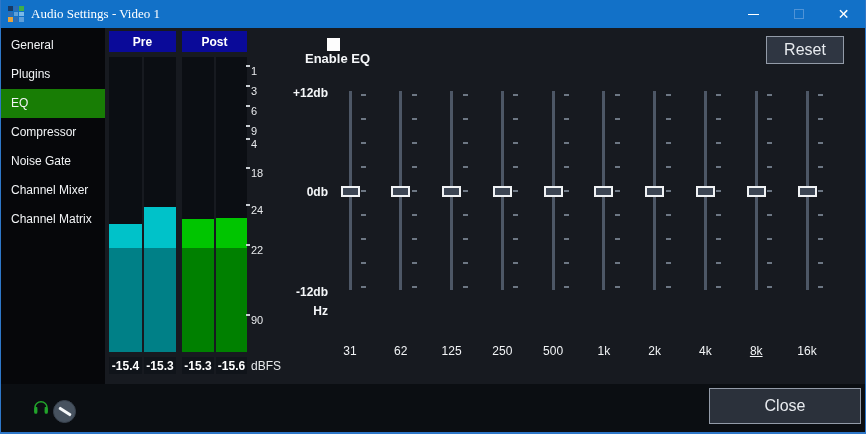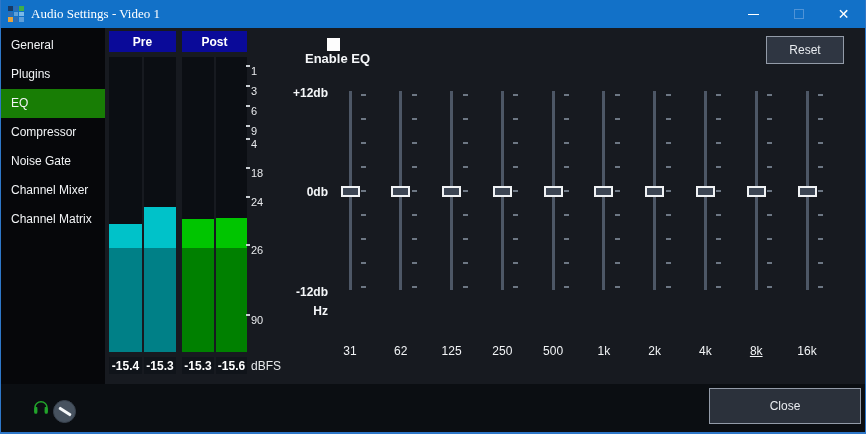--- a/index.html
+++ b/index.html
@@ -28,21 +28,21 @@
     margin-top:0; }
   .sidebar .pad { height:3px; }
   .side-item.selected { background:#187d05; }
   
   .bottom-strip { position:absolute; left:0; top:384px; width:864px; height:48px; background:#0b0e12; }
   .headphones { position:absolute; left:31px; top:398px; width:18px; height:21px; }
   .knob { position:absolute; left:52px; top:400px; width:23px; height:23px; border-radius:50%;
     background:#47525f; border:1px solid #39424e; }
   .knob .needle { position:absolute; left:4px; top:9px; width:14px; height:3px; background:#f5f7f9;
     border-radius:1px; transform:rotate(32deg); }
-  .btn { background:#2f3642; border:1px solid #939ba8; color:#e8ebef; font-size:12px;
+  .btn { background:#2f3642; border:1px solid #939ba8; color:#e8ebef; font-size:16px;
     display:flex; align-items:center; justify-content:center; }
   .close-btn { position:absolute; left:708px; top:388px; width:152px; height:36px; background:#2b313b; }
   .reset-btn { position:absolute; left:765px; top:36px; width:78px; height:28px; }
   
   .meter-header { position:absolute; top:31px; height:21px; background:#0a0a99; color:#ffffff;
     font-size:12px; font-weight:bold; display:flex; align-items:center; justify-content:center; }
   .meter-well { position:absolute; top:57px; height:295px; background:#0b0e13; overflow:hidden; }
   .meter-seg { position:absolute; left:0; width:100%; }
   .meter-value { position:absolute; top:357px; height:17px; background:#10141a; color:#ffffff;
     font-size:12px; font-weight:bold; display:flex; align-items:center; justify-content:center; }
@@ -141,27 +141,27 @@
         <div class="scale-num">9</div>
       </div>
       <div class="scale-item" style="top: 137px;">
         <div class="scale-tick"></div>
         <div class="scale-num">4</div>
       </div>
       <div class="scale-item" style="top: 166px;">
         <div class="scale-tick"></div>
         <div class="scale-num">18</div>
       </div>
-      <div class="scale-item" style="top: 195px;">
+      <div class="scale-item" style="top: 203px;">
         <div class="scale-tick"></div>
         <div class="scale-num">24</div>
       </div>
       <div class="scale-item" style="top: 243px;">
         <div class="scale-tick"></div>
-        <div class="scale-num">26</div>
+        <div class="scale-num">22</div>
       </div>
       <div class="scale-item" style="top: 313px;">
         <div class="scale-tick"></div>
         <div class="scale-num">90</div>
       </div>
     </div>
   <div class="dbfs-label">dBFS</div>
 
   <div class="enable-row">
     <div class="checkbox"></div>

